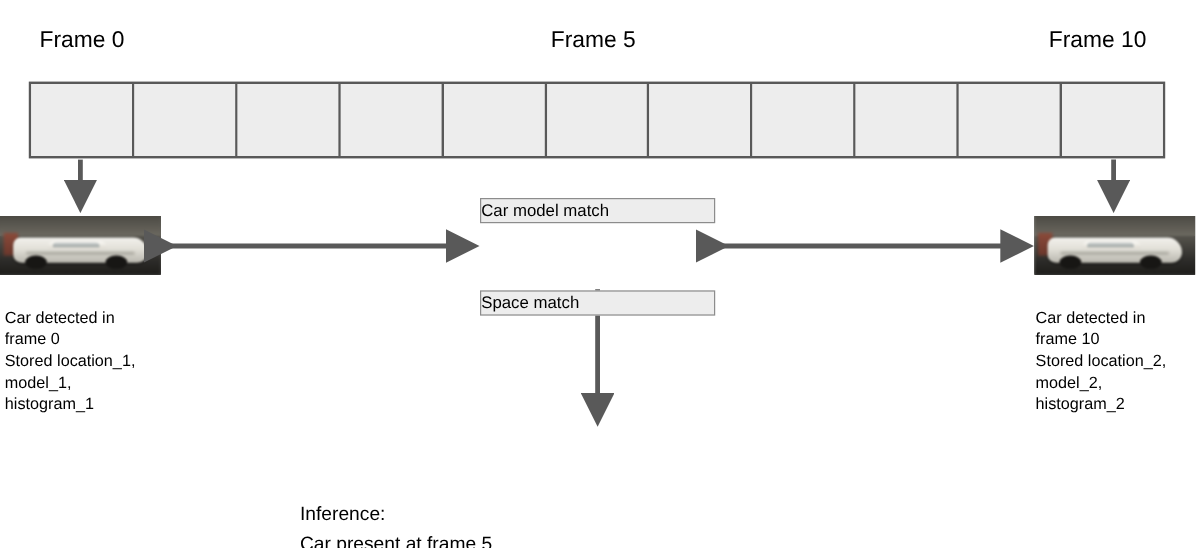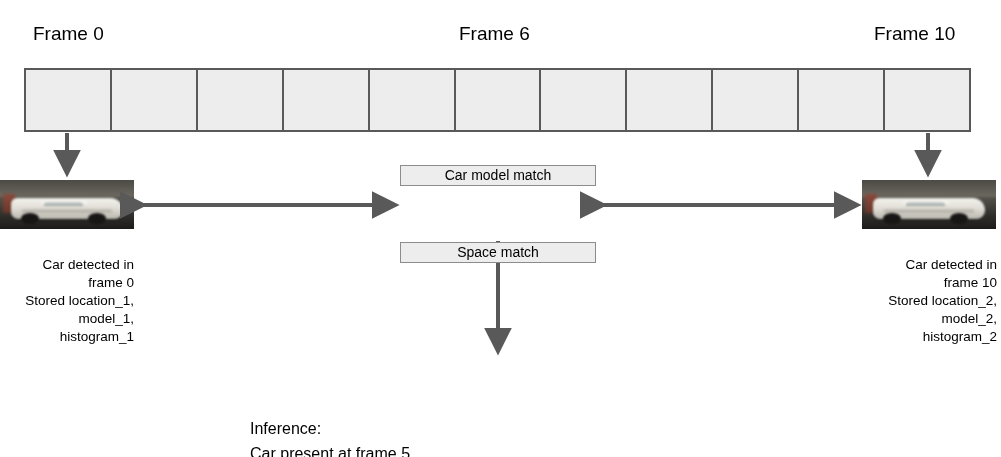--- a/index.html
+++ b/index.html
@@ -120,41 +120,40 @@
     position: absolute;
     left: 400px;
     width: 196px;
     height: 21px;
     box-sizing: border-box;
     border: 1px solid #8c8c8c;
     background: #ededed;
     color: #000;
     font-size: 14px;
     line-height: 19px;
-    text-align: center;
     white-space: nowrap;
   }
   #match-box-car-model  { top: 165px; }
   #match-box-color-hist { top: 194px; }
   #match-box-space      { top: 214px; margin-top: 28px; }
 
   
   .arrow-layer {
     position: absolute;
     left: 0; top: 0;
     width: 1001px; height: 457px;
     pointer-events: none;
   }
 
   
   .caption {
     position: absolute;
     font-size: 13.5px;
     line-height: 18px;
-    text-align: right;
+    text-align: left;
     color: #000;
     white-space: pre-line;
   }
   #caption-left  { left: 4px;   top: 256px; width: 130px; }
   #caption-right { left: 863px; top: 256px; width: 134px; }
 
   #inference-text {
     position: absolute;
     left: 250px;
     top: 372px;
@@ -166,21 +165,21 @@
     white-space: pre-line;
     margin-top: 44px;
   }
 </style>
 </head>
 <body>
 
 <div class="stage">
 
   <div class="frame-label" id="frame-label-0">Frame 0</div>
-  <div class="frame-label" id="frame-label-5">Frame 6</div>
+  <div class="frame-label" id="frame-label-5">Frame 5</div>
   <div class="frame-label" id="frame-label-10">Frame 10</div>
 
   <div class="filmstrip" id="filmstrip">
     <div class="filmstrip-cell"></div>
     <div class="filmstrip-cell"></div>
     <div class="filmstrip-cell"></div>
     <div class="filmstrip-cell"></div>
     <div class="filmstrip-cell"></div>
     <div class="filmstrip-cell"></div>
     <div class="filmstrip-cell"></div>

